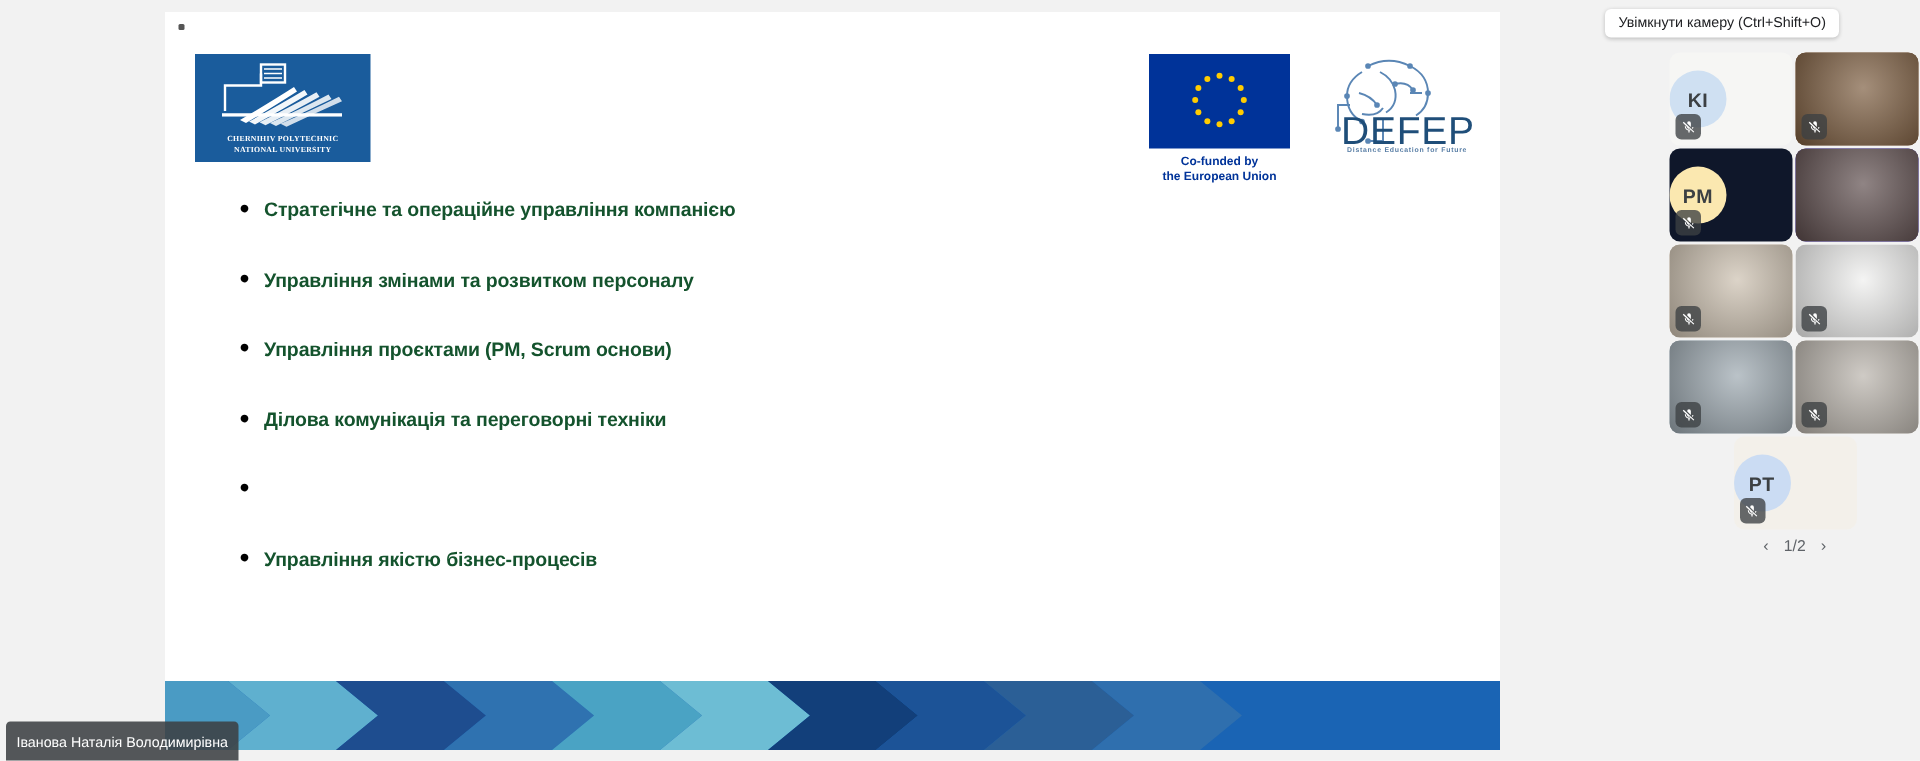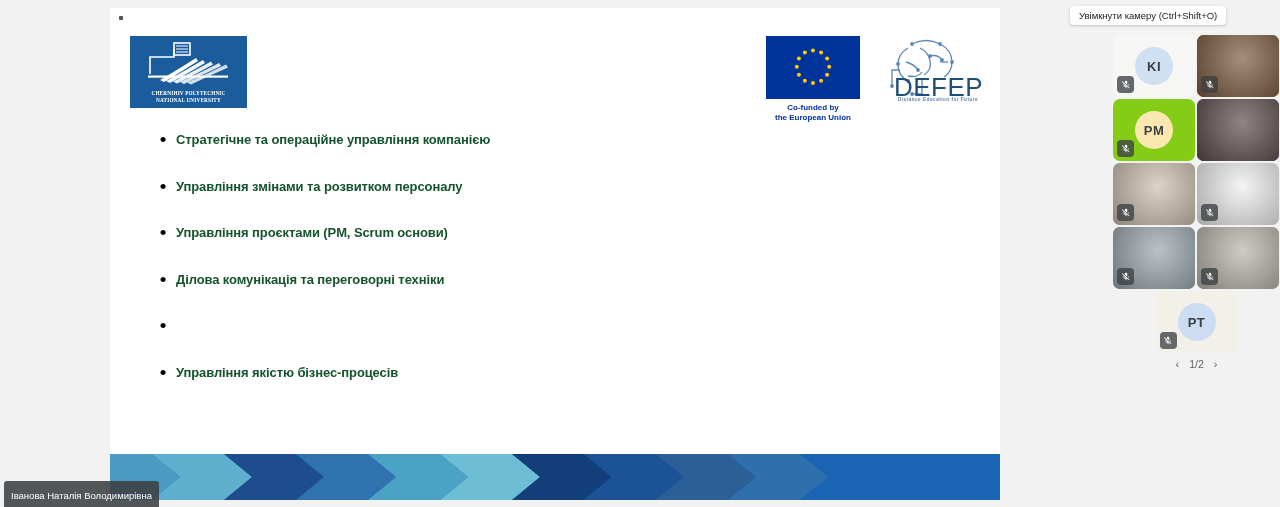--- a/index.html
+++ b/index.html
@@ -124,21 +124,21 @@
     box-shadow: 0 1px 3px rgba(0,0,0,.22);
     white-space: nowrap;
   }
 
   .grid { position: absolute; left: 105px; top: 35px; width: 167px; }
   .tile-row { display: flex; gap: 2px; margin-bottom: 2px; }
   .tile {
     position: relative; width: 82px; height: 62px;
     border-radius: 7px; overflow: hidden;
     background: #f7f7f6;
-    display: flex; align-items: center; justify-content: center;
+    display: flex; align-items: center; justify-content: flex-start;
   }
   .tile.active { outline: 2px solid #7b72e9; outline-offset: -2px; }
   .avatar {
     width: 38px; height: 38px; border-radius: 50%;
     display: flex; align-items: center; justify-content: center;
     font-size: 13px; font-weight: bold; color: #3c4043;
     letter-spacing: .4px;
   }
   .mic-off {
     position: absolute; left: 4px; bottom: 4px;
@@ -320,21 +320,21 @@
           <div class="tile" style="background: rgb(122, 90, 60);">
             <div class="vid" style="background: radial-gradient(circle at 55% 38%, rgba(255, 255, 255, 0.32), rgba(0, 0, 0, 0.3)), rgb(122, 90, 60);"></div>
             <span class="mic-off">
               <svg viewBox="0 0 24 24" fill="#fff">
                 <path d="M19 11h-1.7c0 .74-.16 1.43-.43 2.05l1.23 1.23A6.9 6.9 0 0 0 19 11zM15 11.16V5a3 3 0 0 0-6 0v.18l6 5.98zM3.5 2.9 2.1 4.3l6.9 6.9V11a3 3 0 0 0 4.3 2.7l1.2 1.2A4.9 4.9 0 0 1 12 15a5 5 0 0 1-5-5H5.3a6.7 6.7 0 0 0 5.7 6.6V20h2v-3.4c.7-.1 1.4-.3 2-.6l4 4 1.4-1.4z"></path>
               </svg>
             </span>
           </div>
         </div>
         <div class="tile-row">
-          <div class="tile" style="background: #84cc16;">
+          <div class="tile" style="background: #0f172a;">
             <div class="avatar" style="background: rgb(251, 232, 176);">PM</div>
             <span class="mic-off">
               <svg viewBox="0 0 24 24" fill="#fff">
                 <path d="M19 11h-1.7c0 .74-.16 1.43-.43 2.05l1.23 1.23A6.9 6.9 0 0 0 19 11zM15 11.16V5a3 3 0 0 0-6 0v.18l6 5.98zM3.5 2.9 2.1 4.3l6.9 6.9V11a3 3 0 0 0 4.3 2.7l1.2 1.2A4.9 4.9 0 0 1 12 15a5 5 0 0 1-5-5H5.3a6.7 6.7 0 0 0 5.7 6.6V20h2v-3.4c.7-.1 1.4-.3 2-.6l4 4 1.4-1.4z"></path>
               </svg>
             </span>
           </div>
           <div class="tile active" style="background: rgb(91, 74, 74);">
             <div class="vid" style="background: radial-gradient(circle at 55% 38%, rgba(255, 255, 255, 0.32), rgba(0, 0, 0, 0.3)), rgb(91, 74, 74);"></div>
           </div>

